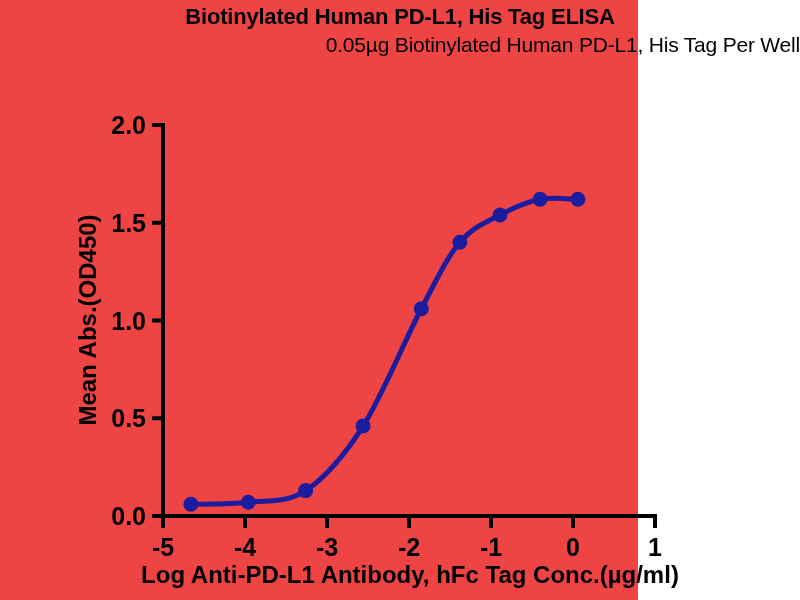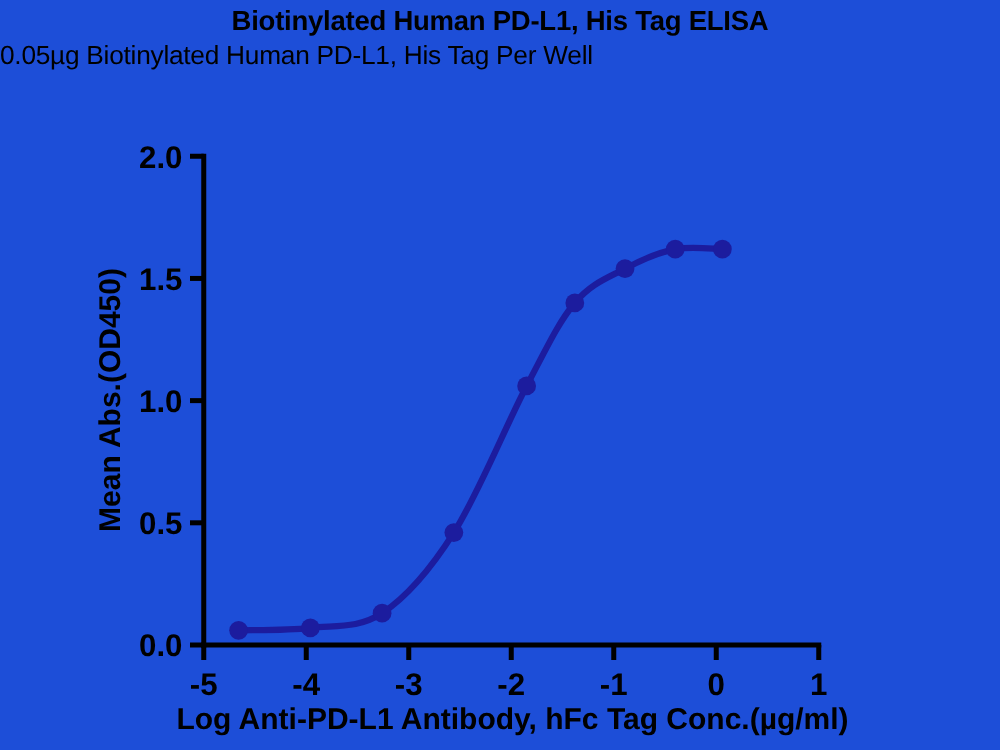--- a/index.html
+++ b/index.html
@@ -9,41 +9,41 @@
   }
   body {
     width: 800px;
     height: 600px;
     overflow: hidden;
     font-family: "Liberation Sans", sans-serif;
     color: #000000;
   }
   #figure {
     position: relative;
-    width: 800px;
+    width: 638px;
     height: 600px;
-    background: #1d4ed8;
+    background: #ef4444;
   }
   .title {
     position: absolute;
     top: 4px;
     left: 0;
     width: 800px;
     text-align: center;
     font-size: 22px;
     font-weight: bold;
     letter-spacing: -0.2px;
     white-space: nowrap;
   }
   .subtitle {
     position: absolute;
     top: 33px;
     left: 0;
     width: 800px;
-    text-align: left;
+    text-align: right;
     font-size: 21px;
     font-weight: normal;
     letter-spacing: -0.2px;
     white-space: nowrap;
   }
   #plot-svg {
     position: absolute;
     top: 0;
     left: 0;
   }

